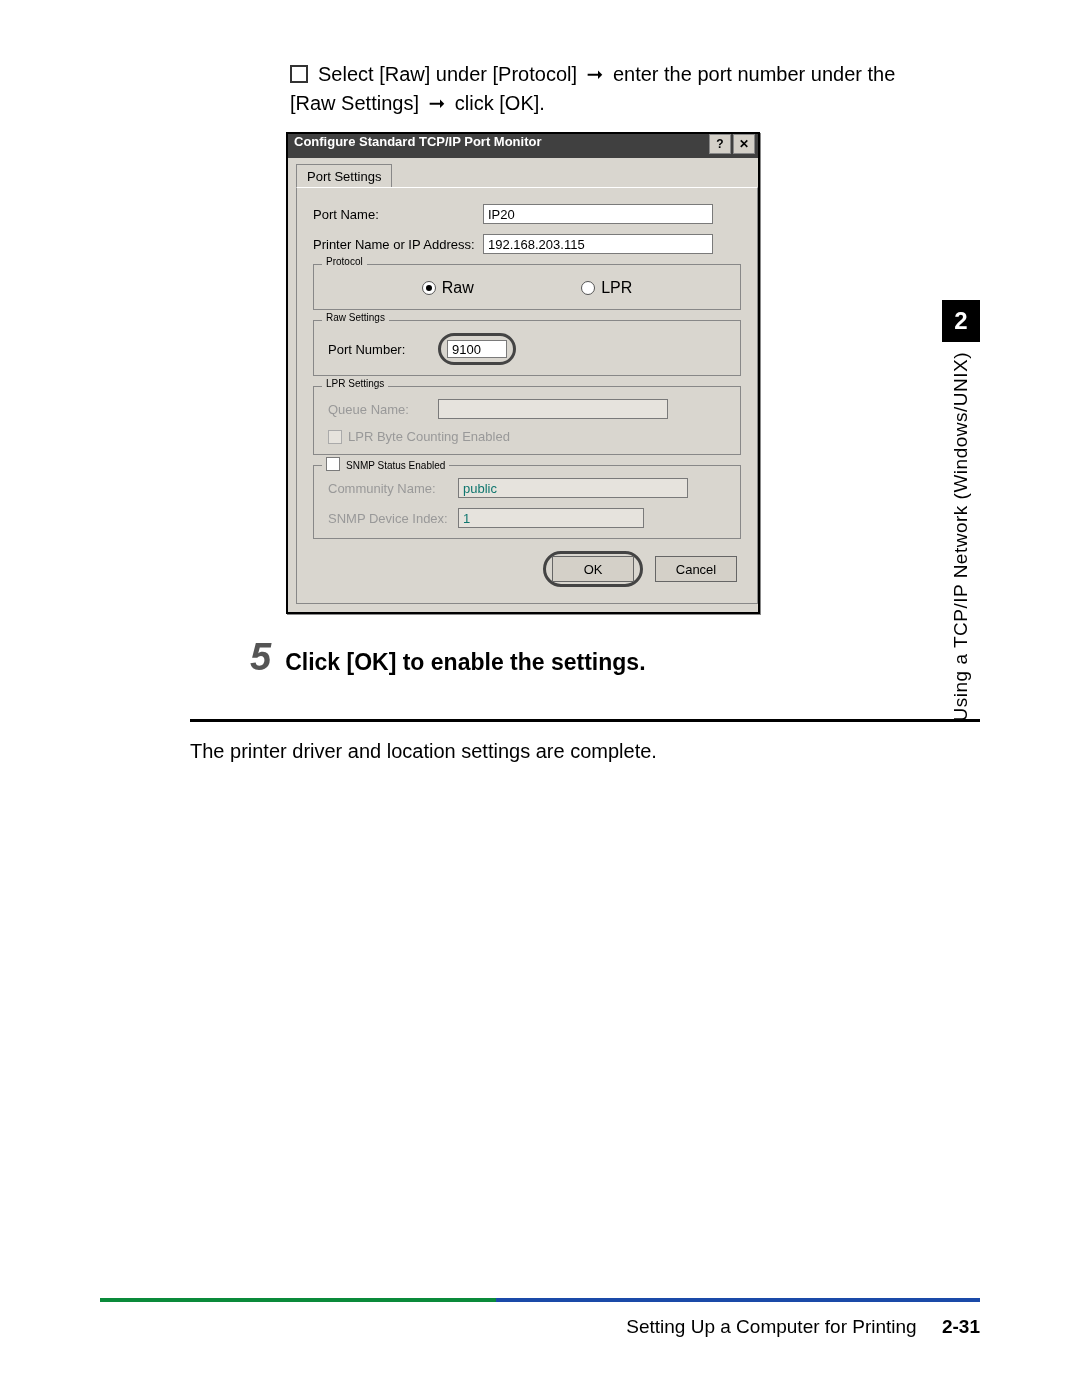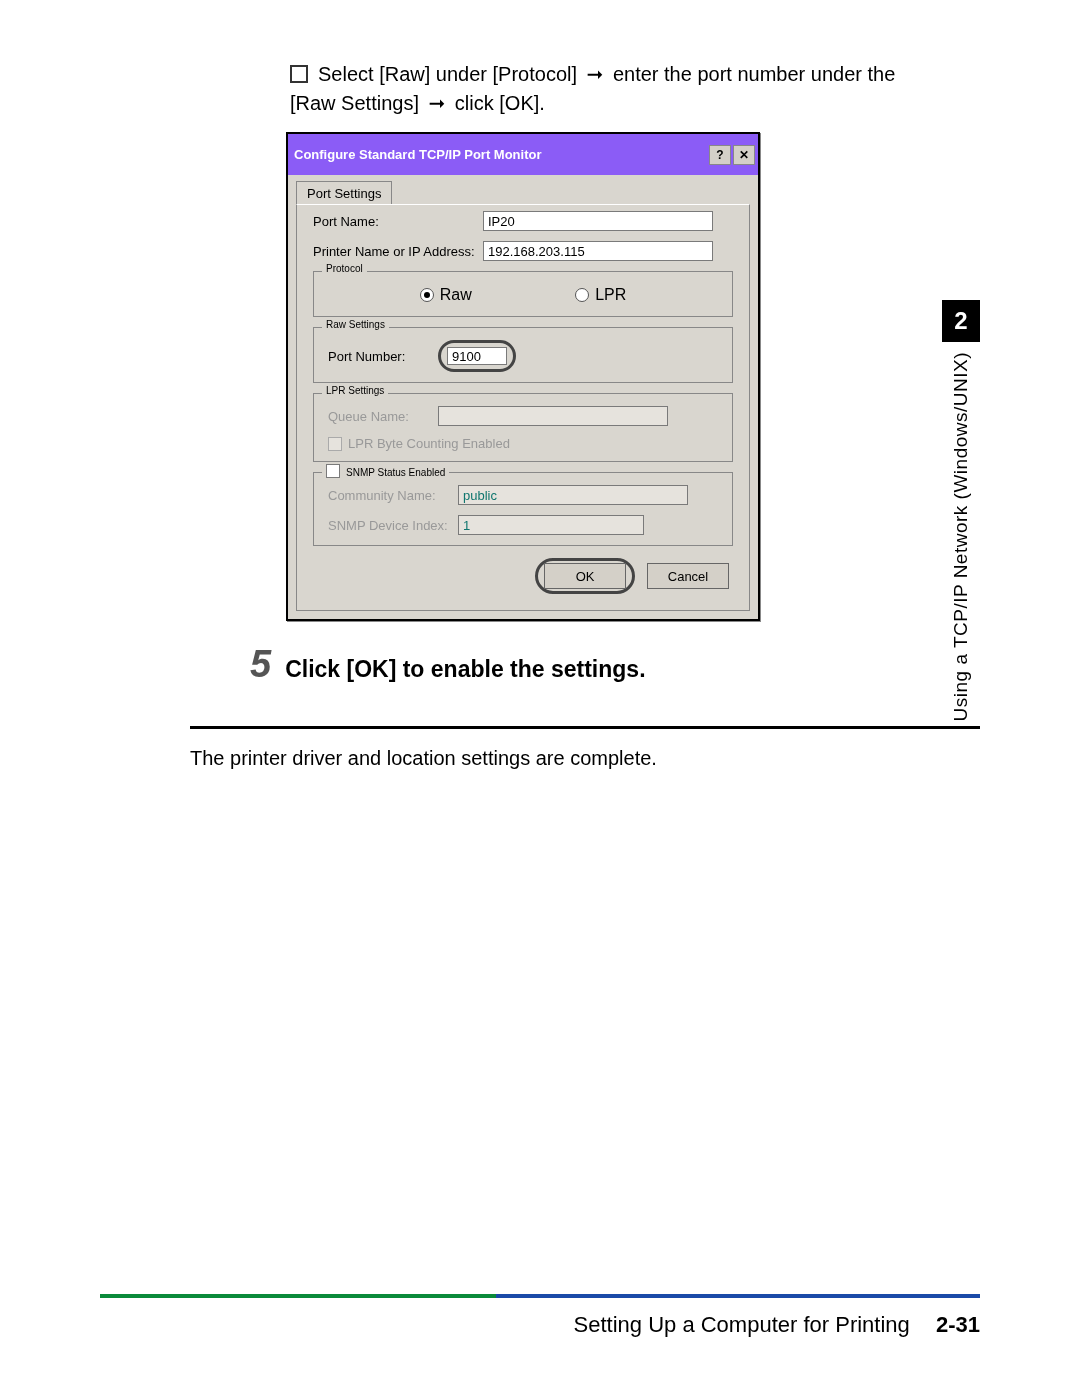--- a/index.html
+++ b/index.html
@@ -1,26 +1,26 @@
 <!DOCTYPE html>
 <html><head>
 <meta charset="utf-8">
 <style>
   html,body{margin:0;padding:0;background:#fff;font-family:Arial,Helvetica,sans-serif;color:#000}
   .page{width:1080px;height:1388px;position:relative;box-sizing:border-box;padding:60px 100px 80px 190px}
   .instruction{font-size:20px;line-height:1.45;margin:0 0 14px 100px;max-width:640px}
   .bullet-box{display:inline-block;width:14px;height:14px;border:2px solid #333;margin-right:10px;vertical-align:-2px}
   .arrow-glyph{display:inline-block;margin:0 4px}
   .dialog{width:470px;margin-left:96px;border:2px solid #000;background:#d9d6cf;font-size:14px;box-shadow:1px 1px 0 #888}
-  .titlebar{background:#8b5cf6;color:#fff;display:flex;align-items:center;height:41px;padding:0 3px 0 6px}
+  .titlebar{background:#404040;color:#fff;display:flex;align-items:flex-start;height:24px;padding:0 3px 0 6px}
   .titlebar-text{font-weight:bold;font-size:13px;flex:1}
   .tb-btn{width:20px;height:18px;background:#d4d0c8;border:1px solid #888;margin-left:2px;display:flex;align-items:center;justify-content:center;font-size:12px;color:#000;font-weight:bold}
   .tabbar{padding:6px 25px 0 8px;background:#d9d6cf}
   .tab{display:inline-block;padding:4px 10px 3px 10px;border:1px solid #888;border-bottom:none;background:#d9d6cf;font-size:13px}
-  .panel{margin:0 8px 8px 8px;padding:6px 16px 8px 16px;border:1px solid #888;border-top:1px solid #fff;background:#d9d6cf}
+  .panel{margin:0 0 8px 8px;padding:16px 16px 8px 16px;border:1px solid #888;border-top:1px solid #fff;background:#d9d6cf}
   .row{display:flex;align-items:center;margin-bottom:10px;font-size:13px}
   .lbl{width:170px}
   .inp{flex:1;height:20px;border:1px solid #7a7a7a;background:#fff;padding:0 4px;font-size:13px;box-sizing:border-box}
   .inp.dis{background:#e6e3dd;color:#0f766e}
   .group{border:1px solid #888;margin:10px 0 6px 0;position:relative;padding:12px 14px 10px 14px}
   .group-title{position:absolute;top:-9px;left:8px;background:#d9d6cf;padding:0 4px;font-size:10px}
   .radios{display:flex;justify-content:space-around;padding:2px 40px}
   .radio{display:flex;align-items:center;font-size:16px}
   .rdot{width:12px;height:12px;border:1px solid #555;border-radius:50%;margin-right:6px;background:#fff;display:flex;align-items:center;justify-content:center}
   .rdot.sel::after{content:"";width:6px;height:6px;background:#000;border-radius:50%}
@@ -32,21 +32,21 @@
   .okwrap{border:3px solid #444;border-radius:18px;padding:2px 6px;display:inline-block}
   .btn{width:80px;height:24px;border:1px solid #666;background:#d4d0c8;font-size:13px;display:inline-flex;align-items:center;justify-content:center}
   .btnrow{text-align:right;padding:6px 4px 8px 4px}
   .step{display:flex;align-items:baseline;margin:22px 0 0 60px}
   .step-num{font-size:38px;font-weight:bold;font-style:italic;color:#555;margin-right:14px}
   .step-text{font-size:23px;font-weight:bold}
   .hr{height:3px;background:#000;margin:40px 0 18px 0}
   .complete{font-size:20px;margin:0 0 0 0}
   .footer{position:absolute;left:0;right:0;bottom:50px;padding:0 100px}
   .foot-line{height:4px;background:linear-gradient(to right,#0a8a3a 0,#0a8a3a 45%,#1a4aa8 45%,#1a4aa8 100%);margin-bottom:14px}
-  .foot-text{text-align:right;font-size:22px}
+  .foot-text{text-align:right;font-size:19px}
   .foot-text b{margin-left:20px}
   .side-tab{position:absolute;right:100px;top:300px;display:flex;flex-direction:column;align-items:center}
   .side-num{background:#000;color:#fff;width:38px;height:42px;display:flex;align-items:center;justify-content:center;font-size:24px;font-weight:bold}
   .side-label{writing-mode:vertical-rl;transform:rotate(180deg);font-size:19px;margin-top:10px;letter-spacing:.5px}
 </style>
 </head>
 <body>
 
 <div class="page">
 

